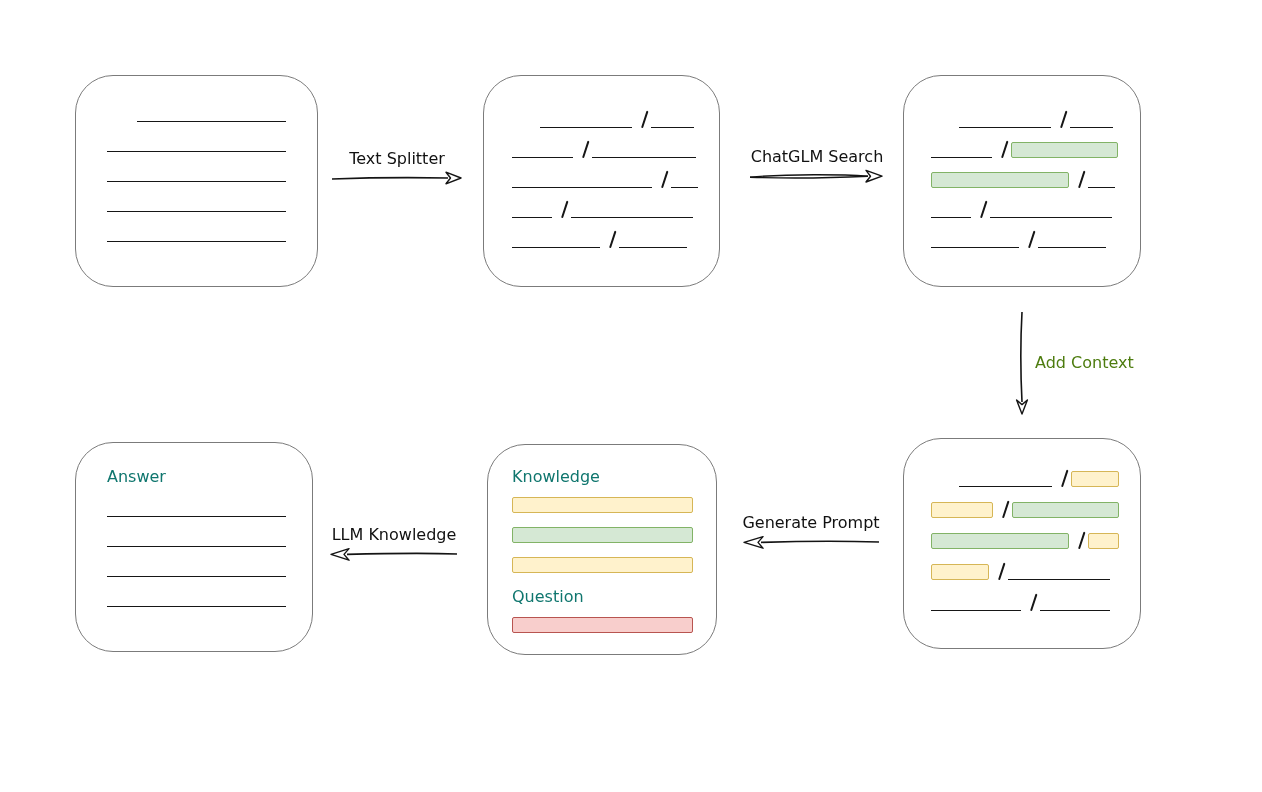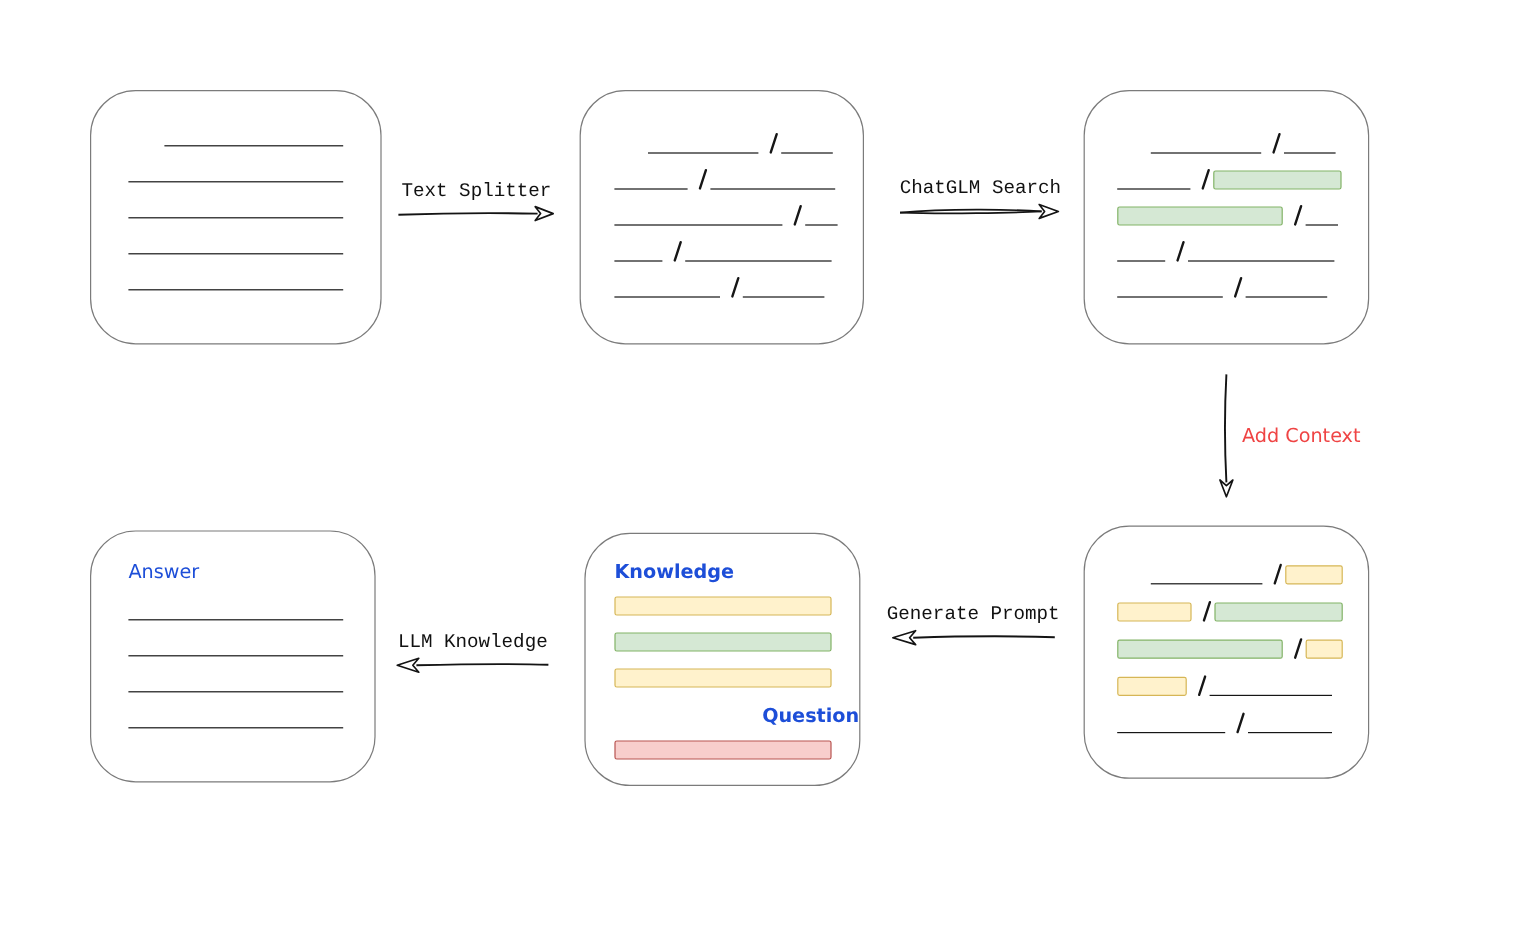--- a/index.html
+++ b/index.html
@@ -22,29 +22,29 @@
   .seg-line{height:0;border-bottom:1.8px solid var(--line);}
   .seg-rect{height:16px;box-sizing:border-box;border-radius:2px;}
   .seg-rect.green{background:var(--green-fill);border:1.4px solid var(--green-border);}
   .seg-rect.yellow{background:var(--yellow-fill);border:1.4px solid var(--yellow-border);}
   .slash{
     width:2px;height:18px;background:var(--line);border-radius:1px;
     transform:rotate(18deg);transform-origin:bottom center;
     margin:0 8px 0 9px;flex:none;
   }
   
-  .box-label{font-size:16px;line-height:20px;color:#1d4ed8;}
+  .box-label{font-size:16px;line-height:20px;color:#0f766e;}
   .bar{width:181px;height:16px;box-sizing:border-box;border-radius:2px;margin-bottom:14px;}
   .bar.yellow{background:var(--yellow-fill);border:1.4px solid var(--yellow-border);}
   .bar.green{background:var(--green-fill);border:1.4px solid var(--green-border);}
   .bar.red{background:var(--red-fill);border:1.4px solid var(--red-border);}
   
-  .arrow-h{position:absolute;display:flex;flex-direction:column;align-items:center;font-family:Liberation Mono, monospace;}
+  .arrow-h{position:absolute;display:flex;flex-direction:column;align-items:center;}
   .arrow-label{font-size:16px;line-height:20px;white-space:nowrap;color:#111;}
-  .arrow-label-side{position:absolute;font-size:16px;line-height:22px;white-space:nowrap;color:#ef4444;}
+  .arrow-label-side{position:absolute;font-size:16px;line-height:22px;white-space:nowrap;color:#4d7c0f;}
   svg{display:block;}
   .caption{
     position:absolute;left:762px;top:687px;width:440px;text-align:center;
     font-size:17px;line-height:22px;color:#111;
   }
 </style>
 </head>
 <body>
 
 <div class="canvas" style="--line: #161616; --box-border: #7b7b7b; --green-fill: #d5e8d4; --green-border: #82b366; --yellow-fill: #fff2cc; --yellow-border: #d6b656; --red-fill: #f8cecc; --red-border: #b85450;">
@@ -175,37 +175,37 @@
           <div class="seg-line" style="width: 102px;"></div>
         </div>
         <div class="crow h31">
           <div class="seg-line" style="width: 90px;"></div>
           <div class="slash"></div>
           <div class="seg-line" style="width: 70px;"></div>
         </div>
       </div>
   </div>
 
-  <div class="arrow-h" style="left:739px;top:502px;width:144px;text-align:right;">
+  <div class="arrow-h" style="left:739px;top:513px;width:144px;text-align:right;">
     <div class="arrow-label">Generate Prompt</div>
     <svg width="144" height="18" viewBox="0 0 144 18">
       <path d="M140,9 C100,7.8 60,8.2 22,9.4" fill="none" stroke="#141414" stroke-width="1.6"></path>
       <path d="M24,3.6 L5,9.4 L24,15.2 L19,9.4 Z" fill="#fff" stroke="#141414" stroke-width="1.4" stroke-linejoin="round"></path>
     </svg>
   </div>
 
-  <div class="node" style="left:487px;top:444px;width:230px;height:211px;font-weight:bold;">
+  <div class="node" style="left:487px;top:444px;width:230px;height:211px;">
     <div style="padding:22px 0 0 24px;">
       <div class="box-label" style="margin-bottom:10px;">Knowledge</div>
       <div>
           <div class="bar yellow"></div>
           <div class="bar green"></div>
           <div class="bar yellow"></div>
         </div>
-      <div class="box-label" style="margin-bottom:10px;text-align:right;">Question</div>
+      <div class="box-label" style="margin-bottom:10px;">Question</div>
       <div>
           <div class="bar red"></div>
         </div>
     </div>
   </div>
 
   <div class="arrow-h" style="left:327px;top:525px;width:134px;">
     <div class="arrow-label">LLM Knowledge</div>
     <svg width="134" height="18" viewBox="0 0 134 18">
       <path d="M130,9 C95,7.8 60,8.4 20,9.4" fill="none" stroke="#141414" stroke-width="1.6"></path>

